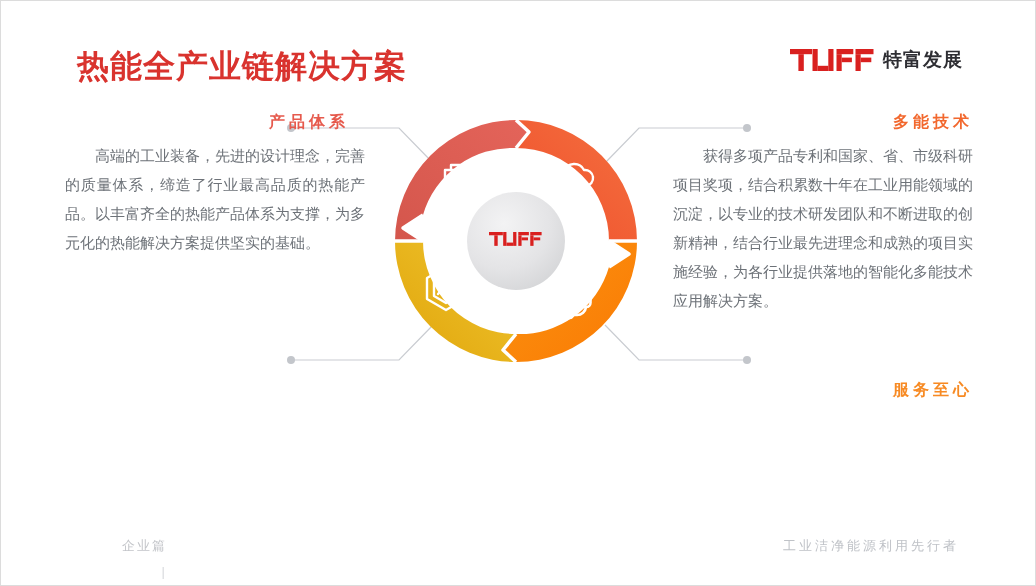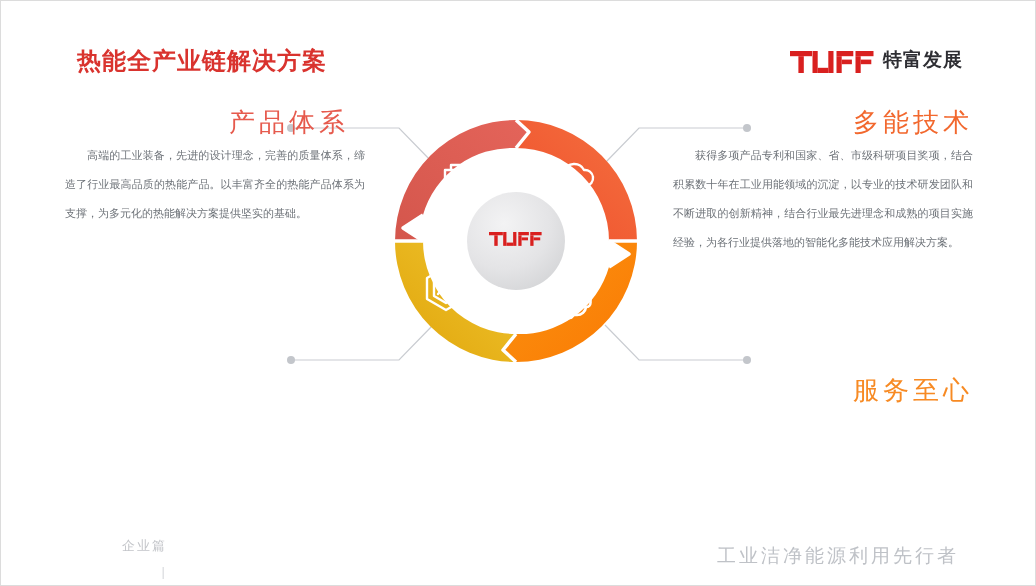--- a/index.html
+++ b/index.html
@@ -24,32 +24,32 @@
   .header {
     position: absolute;
     left: 0; top: 0;
     width: 100%;
     height: 100px;
   }
   .page-title {
     position: absolute;
     left: 76px;
     top: 44px;
-    font-size: 24px;
+    font-size: 32px;
     font-weight: bold;
     color: #d9332e;
     letter-spacing: 1px;
     white-space: nowrap;
   }
   .logo {
     position: absolute;
     right: 72px;
     top: 46px;
     display: flex;
-    align-items: flex-end;
+    align-items: center;
     gap: 9px;
   }
   .logo-mark {
     display: block;
   }
   .logo-cn {
     font-size: 19px;
     font-weight: bold;
     color: #2e2e33;
     letter-spacing: 1px;
@@ -60,34 +60,34 @@
   .quad {
     position: absolute;
     width: 300px;
   }
   .quad-tl { left: 64px;  top: 110px; }
   .quad-tr { left: 672px; top: 110px; }
   .quad-bl { left: 64px;  top: 343px; }
   .quad-br { left: 672px; top: 343px; margin-top: 35px; }
 
   .quad-title {
-    font-size: 26px;
-    font-weight: normal;
+    font-size: 16px;
+    font-weight: bold;
     letter-spacing: 4px;
     margin: 0 0 8px 0;
     white-space: nowrap;
     line-height: 22px;
   }
   .quad-tl .quad-title,
   .quad-bl .quad-title { text-align: right; padding-right: 16px; }
   .quad-tr .quad-title,
   .quad-br .quad-title { text-align: right; padding-left: 16px; }
 
   .quad-body {
-    font-size: 11px;
+    font-size: 15px;
     line-height: 29px;
     color: #6d7278;
     text-align: justify;
     text-indent: 2em;
     margin: 0;
   }
 
   
   .connector {
     position: absolute;
@@ -129,22 +129,22 @@
   .footer-nav-item.active {
     color: #7f1d1d;
     font-weight: bold;
   }
   .footer-sep {
     color: #d7d9dc;
   }
   .footer-tagline {
     position: absolute;
     right: 76px;
-    top: 18px;
-    font-size: 19px;
+    top: 12px;
+    font-size: 13px;
     letter-spacing: 3px;
     color: #bfc2c7;
     white-space: nowrap;
   }
 </style>
 </head>
 <body>
 
 <div class="page">
 

